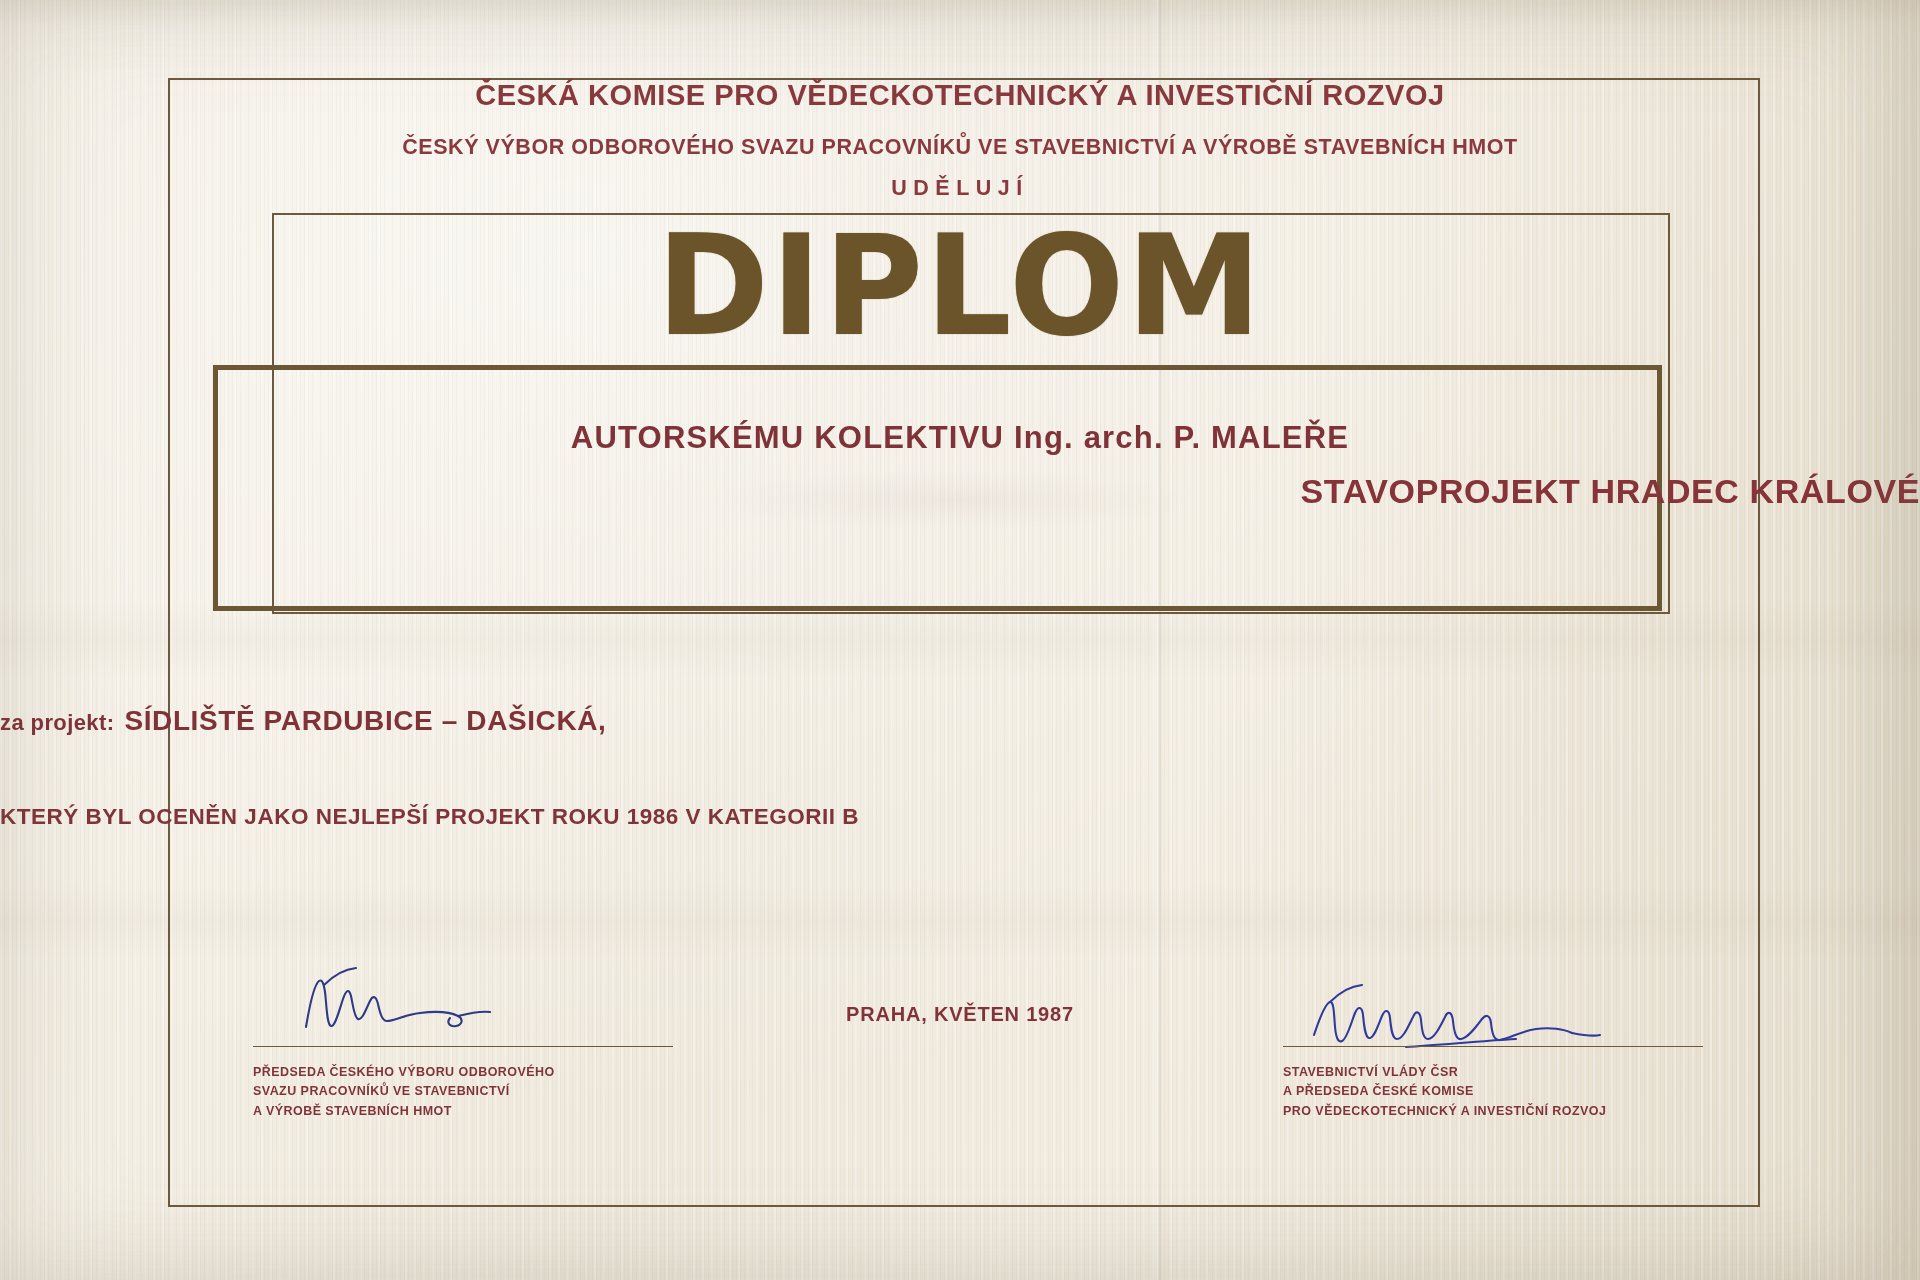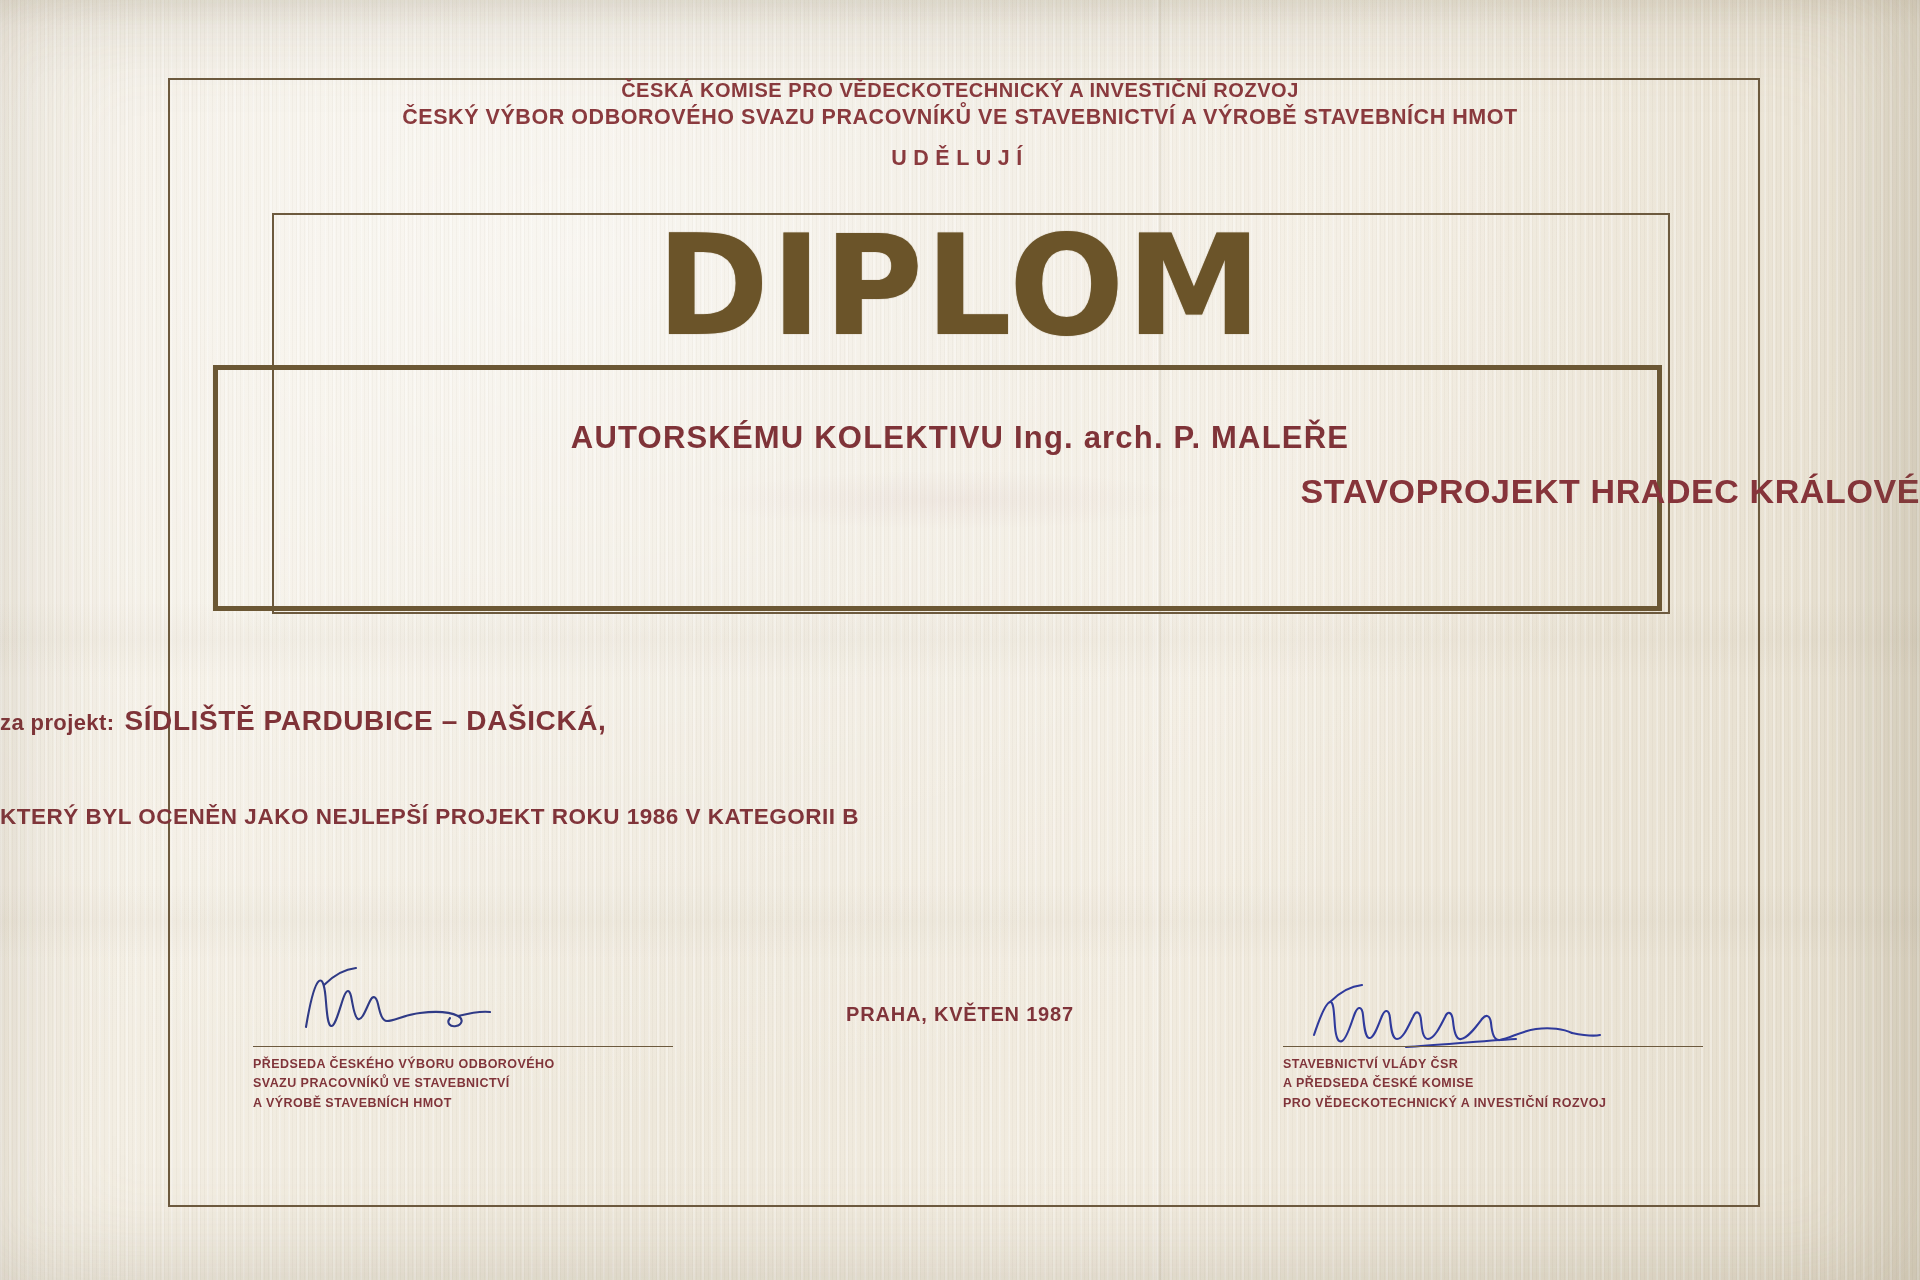--- a/index.html
+++ b/index.html
@@ -116,28 +116,28 @@
 
   
   .header-block {
     position: absolute;
     left: 0; right: 0;
     top: 79px;
     text-align: center;
     color: #8d3b3f;
   }
   .hdr-line1 {
-    font-size: 20px;
+    font-size: 29px;
     font-weight: 700;
     letter-spacing: 0.55px;
     color: #8a3a3e;
     white-space: nowrap;
   }
   .hdr-line2 {
-    margin-top: 3px;
+    margin-top: 23px;
     font-size: 21.5px;
     font-weight: 700;
     letter-spacing: 0.55px;
     color: #8a3a3e;
     white-space: nowrap;
   }
   .hdr-line3 {
     margin-top: 16px;
     font-size: 21.5px;
     font-weight: 700;
@@ -239,21 +239,21 @@
     position: absolute;
     left: 1283px;
     top: 1046px;
     width: 420px;
   }
   .sig-rule {
     border-top: 1.5px solid #6d5a3e;
     width: 100%;
   }
   .sig-caption {
-    margin-top: 8px;
+    margin-top: 16px;
     font-size: 12.5px;
     font-weight: 700;
     line-height: 1.55;
     letter-spacing: 0.45px;
     color: #80343a;
   }
 
   
   .sig-ink {
     position: absolute;

